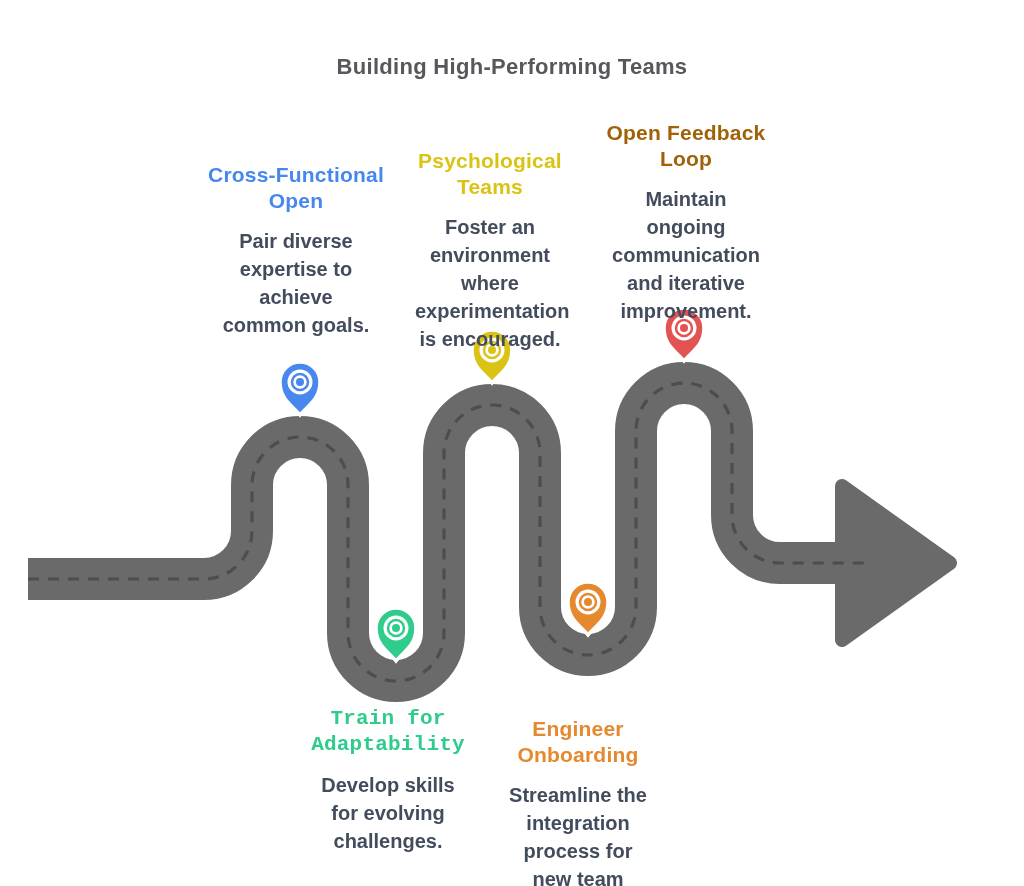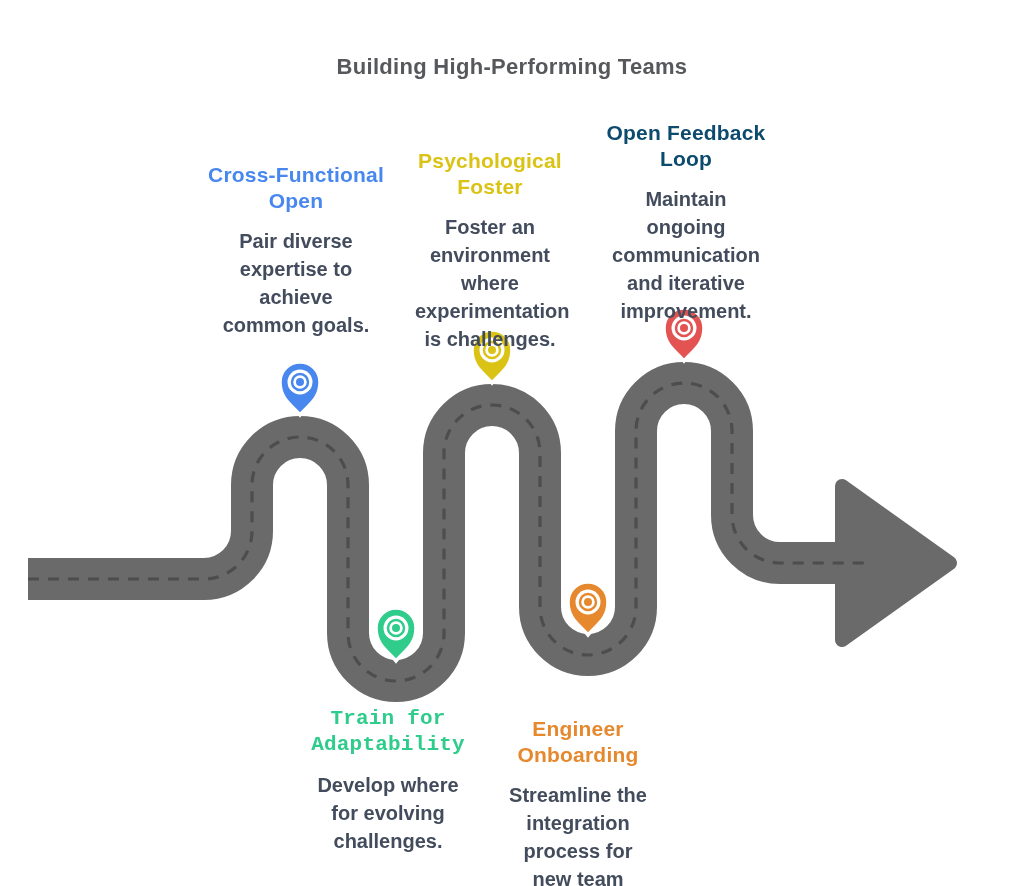--- a/index.html
+++ b/index.html
@@ -96,32 +96,32 @@
       <circle cx="0" cy="-33" r="4" fill="#E25352"></circle>
     </g>
   </svg>
 
   <div class="milestone m-blue">
     <h3 style="color: rgb(71, 135, 238);">Cross-Functional Open</h3>
     <p>Pair diverse expertise to achieve common goals.</p>
   </div>
 
   <div class="milestone m-yellow">
-    <h3 style="color: rgb(219, 195, 21);">Psychological Foster</h3>
-    <p>Foster an environment where experimentation is challenges.</p>
+    <h3 style="color: rgb(219, 195, 21);">Psychological Teams</h3>
+    <p>Foster an environment where experimentation is encouraged.</p>
   </div>
 
   <div class="milestone m-red">
-    <h3 style="color: #0c4a6e;">Open Feedback Loop</h3>
+    <h3 style="color: #a16207;">Open Feedback Loop</h3>
     <p>Maintain ongoing communication and iterative improvement.</p>
   </div>
 
   <div class="milestone m-green">
     <h3 style="color: rgb(47, 204, 140); font-family: Liberation Mono, monospace;">Train for Adaptability</h3>
-    <p>Develop where for evolving challenges.</p>
+    <p>Develop skills for evolving challenges.</p>
   </div>
 
   <div class="milestone m-orange">
     <h3 style="color: rgb(230, 136, 45);">Engineer Onboarding</h3>
     <p>Streamline the integration process for new team members.</p>
   </div>
 
 </div>
 
 </body></html>

